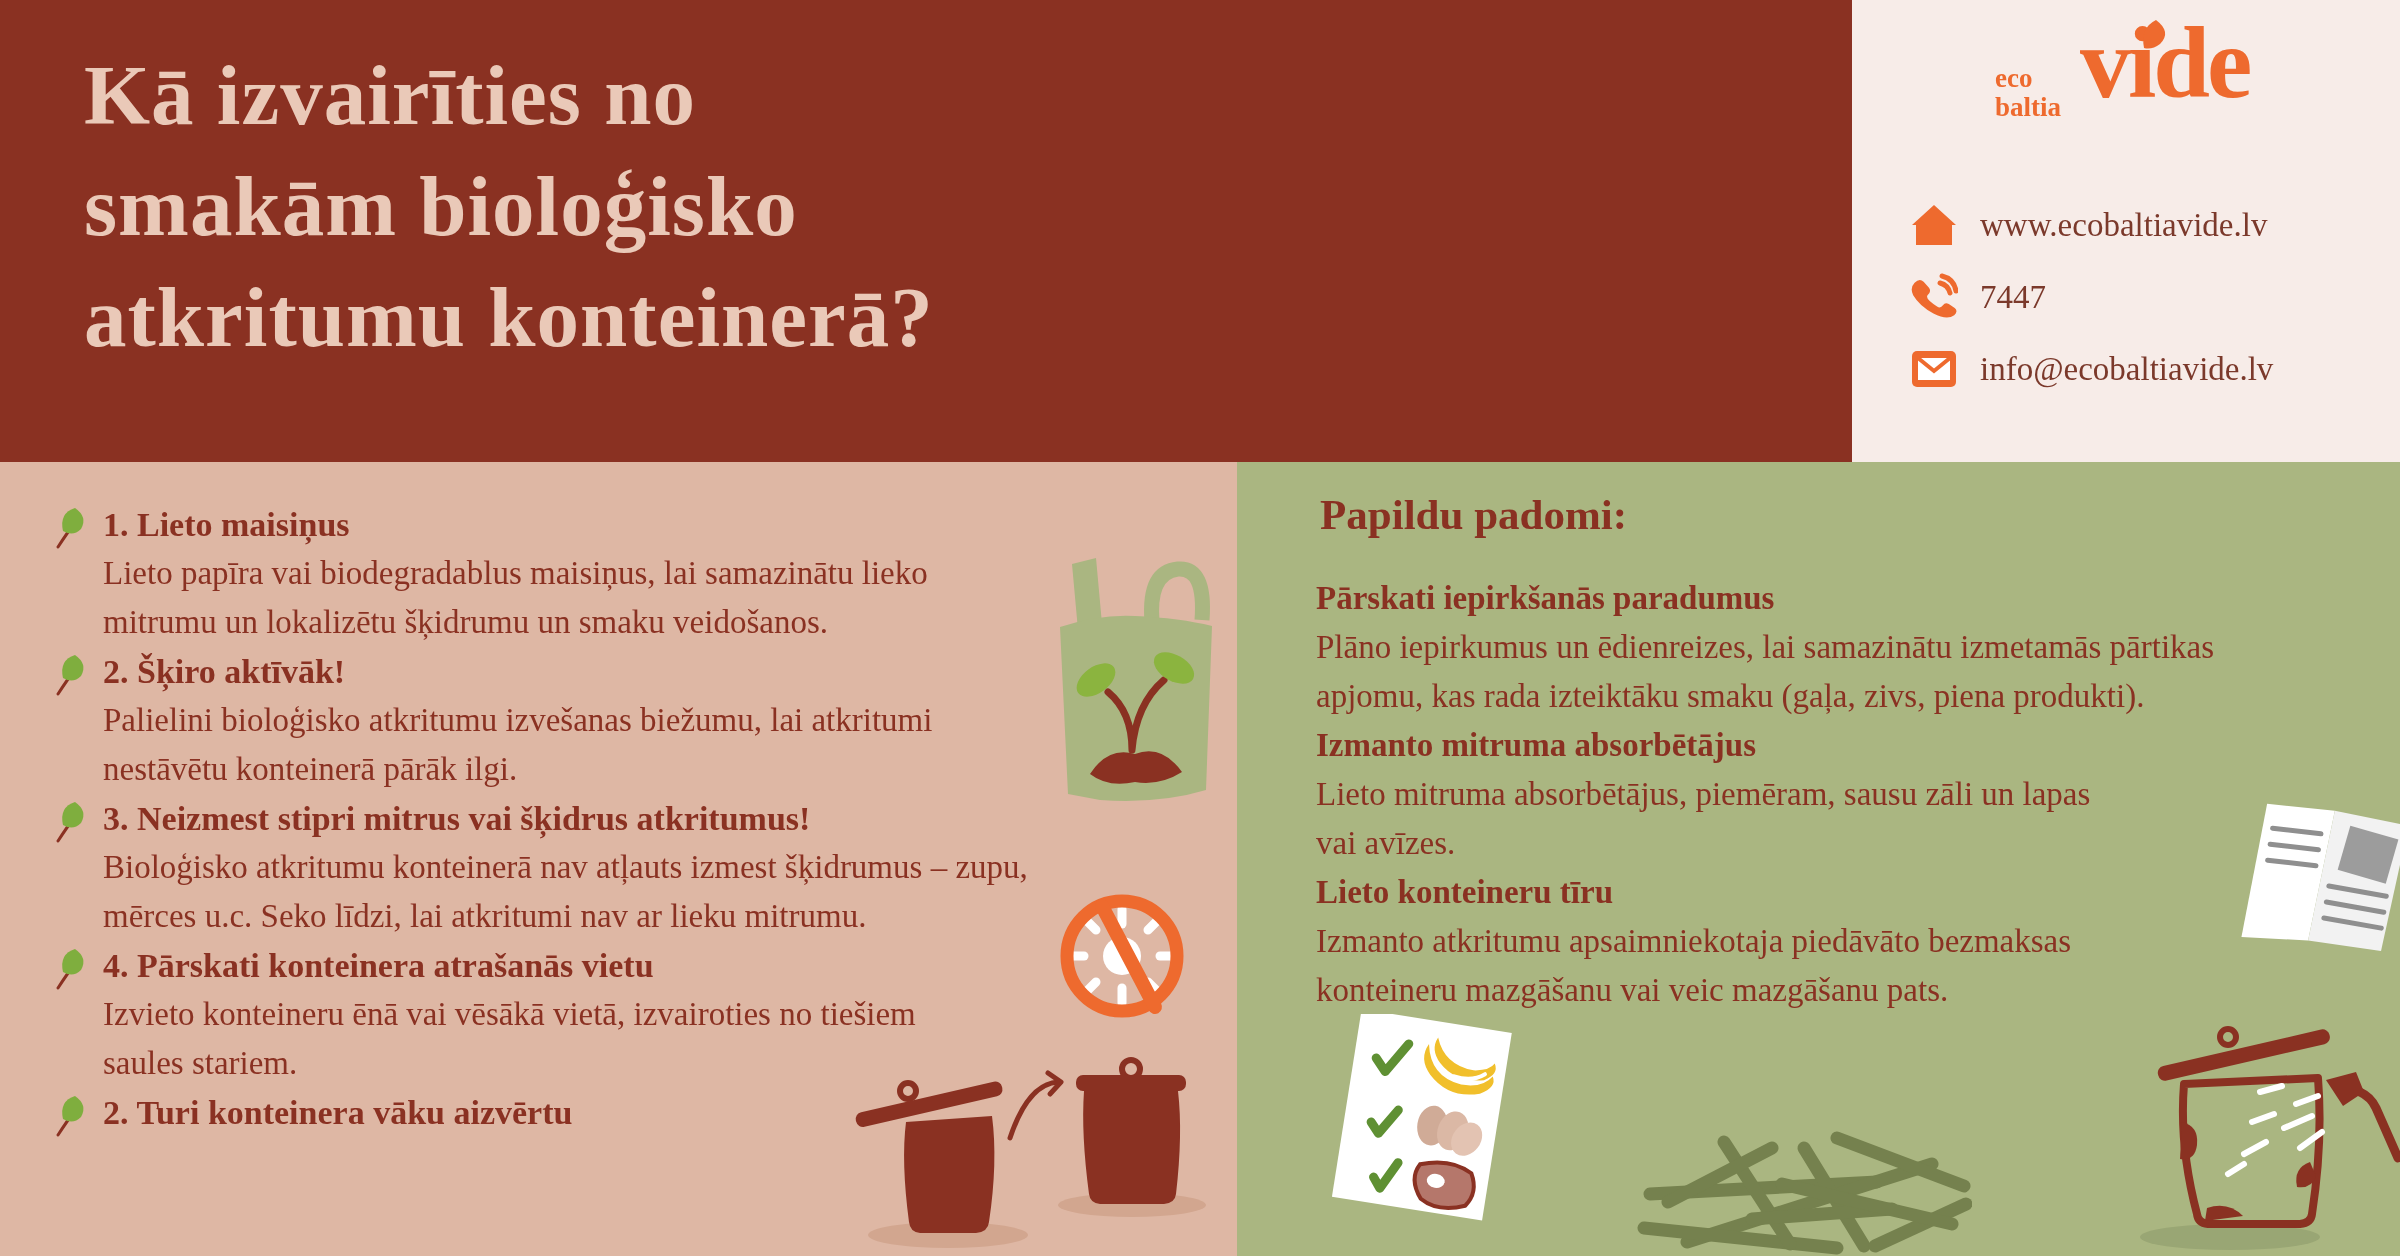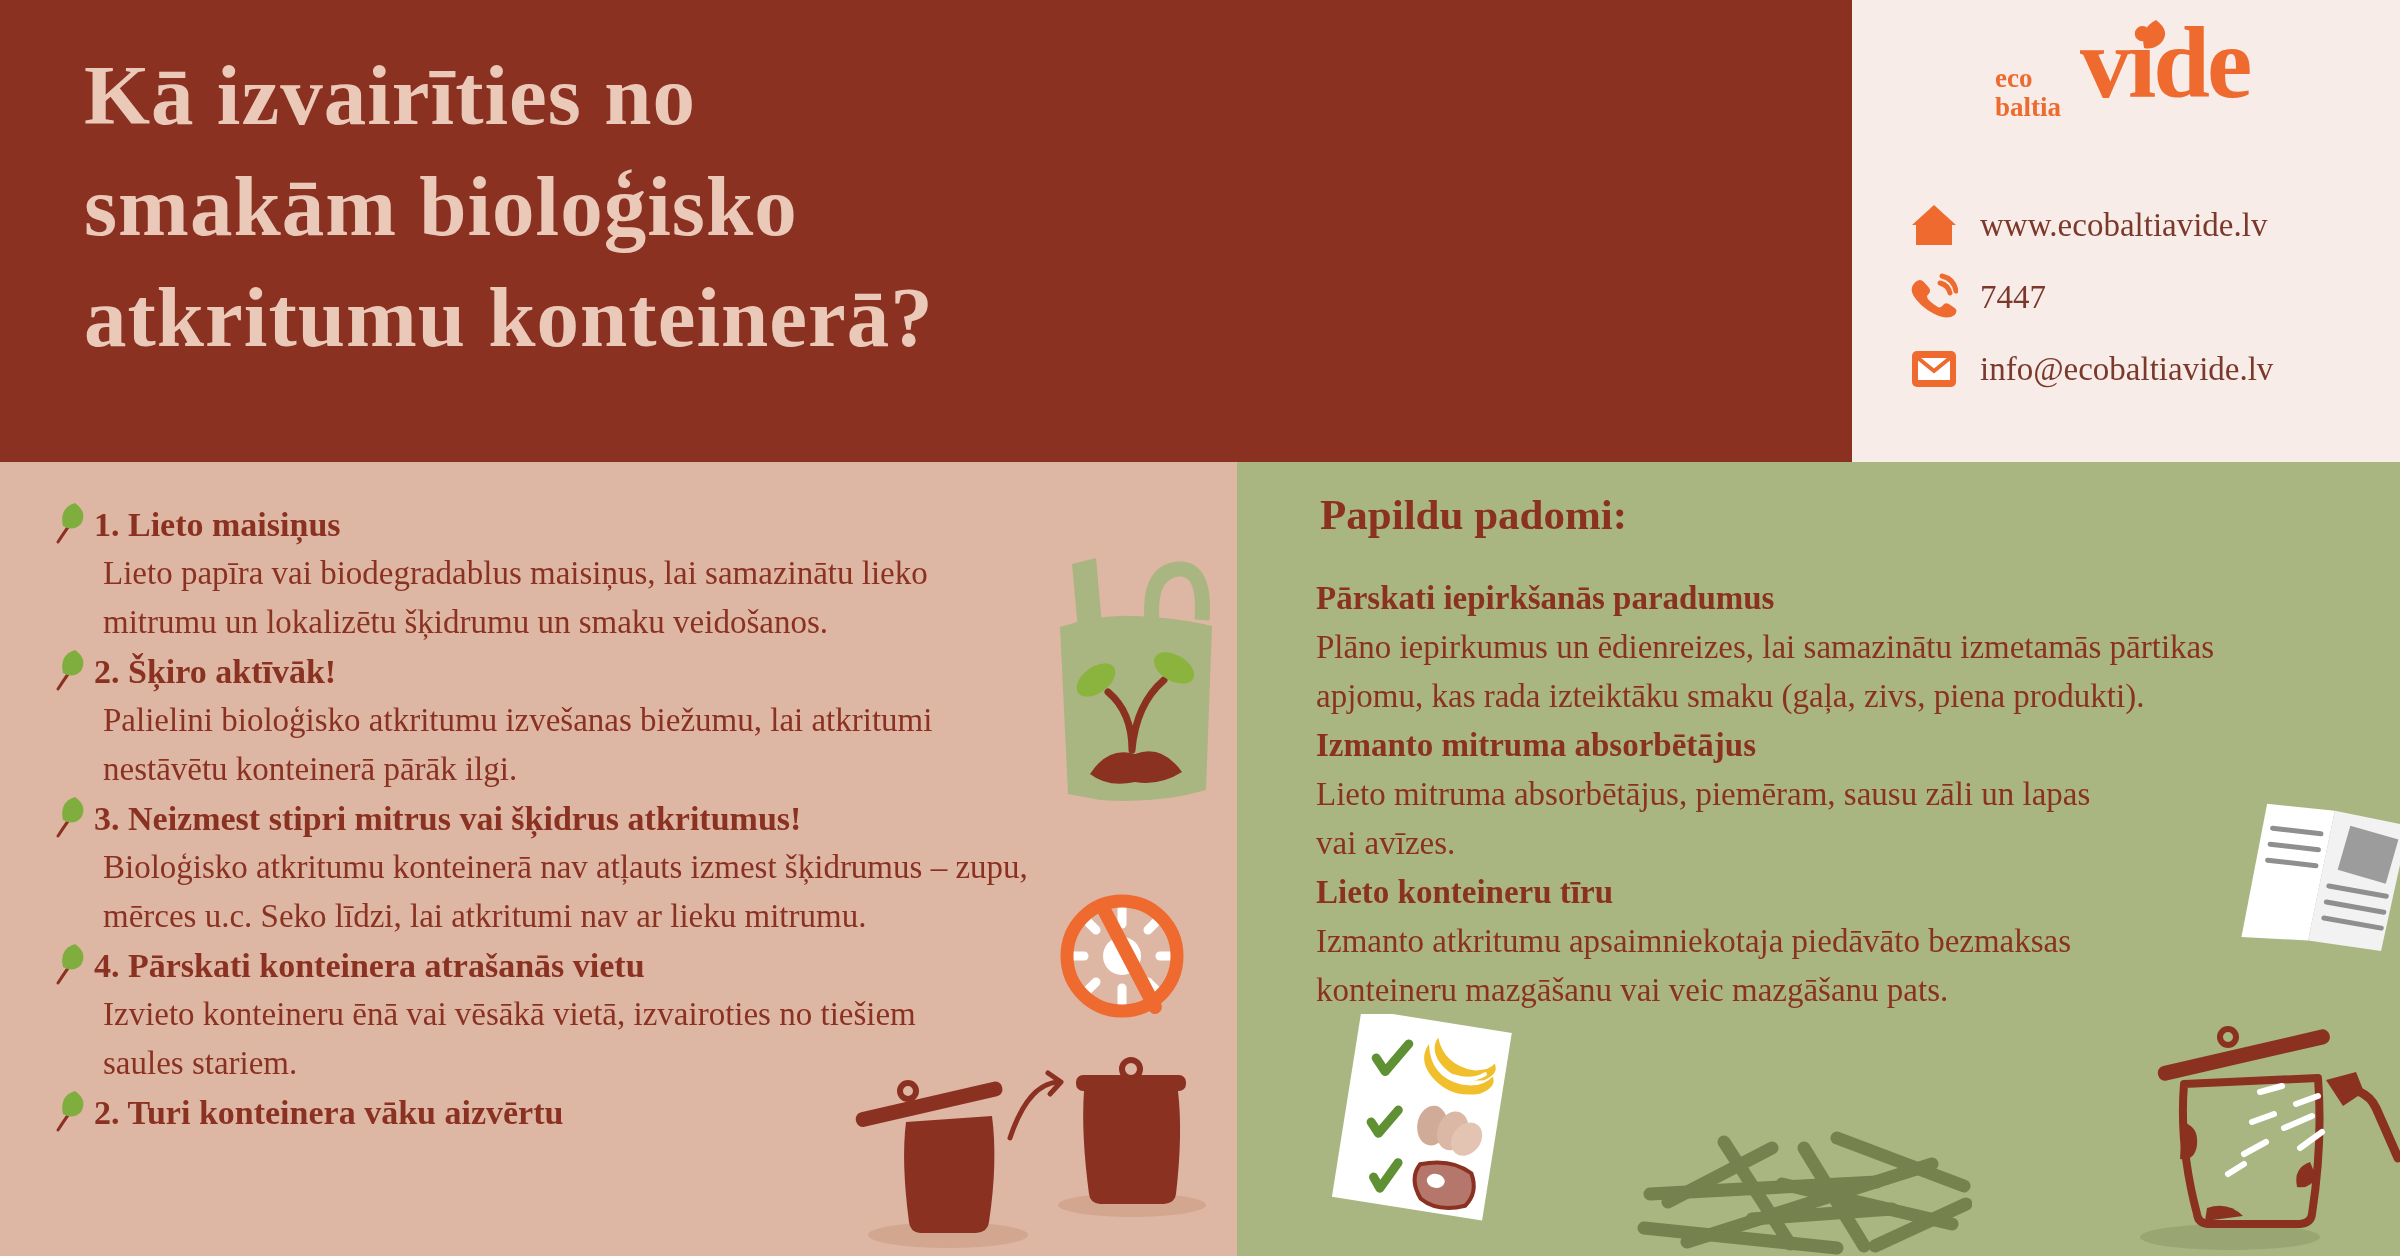--- a/index.html
+++ b/index.html
@@ -53,21 +53,21 @@
     list-style:none;margin:0;padding:0;
   }
   .contact-row{display:flex;align-items:center;column-gap:22px;height:50px;}
   .contact-text{
     font-size:33px;color:var(--contact-ink,#7b392b);font-weight:400;
   }
   
   .tips{position:absolute;left:55px;top:38px;}
   .tip{margin:0;}
   .tip-title{
-    display:flex;align-items:flex-start;column-gap:5px;
+    display:flex;align-items:flex-end;column-gap:14px;
     font-size:34px;line-height:49px;font-weight:700;
     color:var(--ink,#8a3122);
   }
   .tip-body{
     padding-left:48px;
     font-size:33px;line-height:49px;font-weight:400;
     color:var(--ink,#8a3122);
     white-space:pre-line;
   }
   

